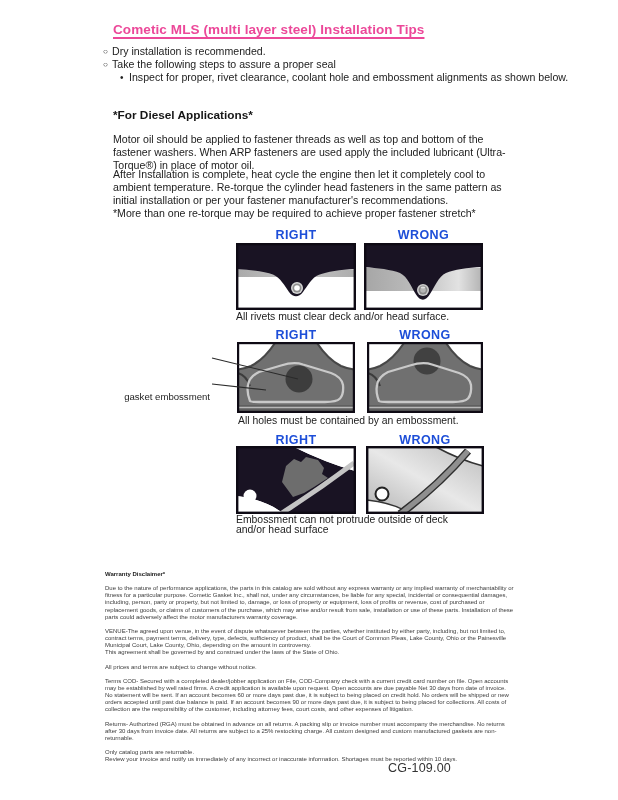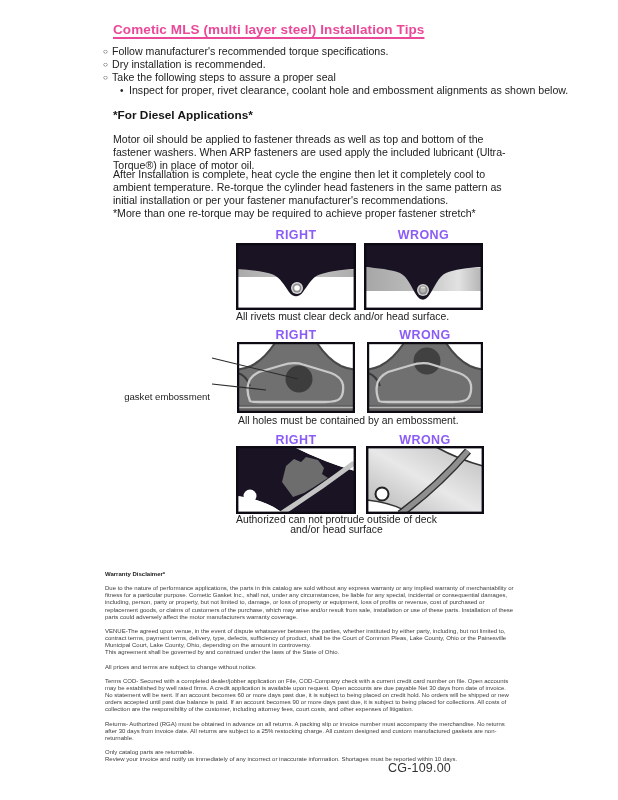--- a/index.html
+++ b/index.html
@@ -11,41 +11,40 @@
   .title{
     font-size:13.5px;font-weight:bold;color:#ec4899;
     text-decoration:underline;text-decoration-thickness:1.5px;text-underline-offset:3px;
     letter-spacing:.1px;white-space:nowrap;
   }
   .bullet-line{font-size:10.6px;line-height:13px;white-space:nowrap;color:#222;}
   .bullet-line .mark{display:inline-block;width:9px;font-size:8px;vertical-align:1px;color:#222;}
   .sub .mark{font-size:10px;vertical-align:0;}
   .h2{font-size:11.8px;font-weight:bold;color:#161616;}
   .para{font-size:10.6px;line-height:13px;color:#222;}
-  .figlabel{font-size:12.5px;font-weight:600;letter-spacing:.4px;color:#8b5cf6;text-align:center;}
-  .caption{font-size:10.4px;color:#222;white-space:nowrap;text-align:center;}
+  .figlabel{font-size:12.5px;font-weight:600;letter-spacing:.4px;color:#1d4ed8;text-align:center;}
+  .caption{font-size:10.4px;color:#222;white-space:nowrap;}
   .sidelabel{font-size:9.6px;color:#1e1e1e;text-align:right;width:112px;line-height:9.8px;white-space:nowrap;}
   .disc{font-size:6px;line-height:7.15px;color:#3c3c3c;width:409px;}
   .disc .dh{font-weight:bold;color:#222;margin:0 0 7px 0;}
   .disc p{margin:0 0 7px 0;}
   .disc p.tight{margin:0;}
   .footer{font-size:12.5px;color:#333;letter-spacing:.2px;}
   svg{display:block;}
   .ptr{pointer-events:none;z-index:6;}
   .panel{z-index:2;}
 </style>
 </head>
 <body>
 
 <div class="page">
 
   <div class="abs title" style="left:113px;top:22px;">Cometic MLS (multi layer steel) Installation Tips</div>
 
   <div class="abs" style="left:103px;top:45px;">
-    <div class="bullet-line"><span class="mark">○</span><span>Follow manufacturer's recommended torque specifications.</span></div>
     <div class="bullet-line"><span class="mark">○</span><span>Dry installation is recommended.</span></div>
     <div class="bullet-line"><span class="mark">○</span><span>Take the following steps to assure a proper seal</span></div>
     <div class="bullet-line sub" style="padding-left:17px;"><span class="mark">•</span><span>Inspect for proper, rivet clearance, coolant hole and embossment alignments as shown below.</span></div>
   </div>
 
   <div class="abs h2" style="left:113px;top:108px;">*For Diesel Applications*</div>
   <div class="abs para" style="left:113px;top:133px;width:395px;">Motor oil should be applied to fastener threads as well as top and bottom of the fastener washers. When ARP fasteners are used apply the included lubricant (Ultra-Torque®) in place of motor oil.</div>
   <div class="abs para" style="left:113px;top:168px;width:395px;">After Installation is complete, heat cycle the engine then let it completely cool to ambient temperature. Re-torque the cylinder head fasteners in the same pattern as initial installation or per your fastener manufacturer's recommendations.</div>
   <div class="abs para" style="left:113px;top:207px;width:400px;">*More than one re-torque may be required to achieve proper fastener stretch*</div>
 
@@ -165,21 +164,21 @@
       <path d="M70,1 Q94,14 117,20" fill="none" stroke="#333333" stroke-width="1.6"></path>
       <path d="M1,54 C18,56 34,60 44,68" fill="none" stroke="#333333" stroke-width="1.6"></path>
       <path d="M34,68 Q72,40 102,5" fill="none" stroke="#2e2e2e" stroke-width="8"></path>
       <path d="M34,68 Q72,40 102,5" fill="none" stroke="#8f8f8f" stroke-width="5"></path>
       <circle cx="16" cy="48" r="6.5" fill="#ffffff" stroke="#222222" stroke-width="2"></circle>
       <rect x="1.2" y="1.2" width="115.6" height="65.6" fill="none" stroke="#0e0a14" stroke-width="2.4"></rect>
     </svg>
   </div>
 
   <div class="abs caption" style="left:236px;top:515px;line-height:9.5px;">
-    <div>Authorized can not protrude outside of deck</div>
+    <div>Embossment can not protrude outside of deck</div>
     <div>and/or head surface</div>
   </div>
 
   <div class="abs disc" style="left:105px;top:571px;">
     <div class="dh">Warranty Disclaimer*</div>
     <p>Due to the nature of performance applications, the parts in this catalog are sold without any express warranty or any implied warranty of merchantability or fitness for a particular purpose.  Cometic Gasket Inc., shall not, under any circumstances, be liable for any special, incidental or consequential damages, including, person, party or property, but not limited to, damage, or loss of property or equipment, loss of profits or revenue, cost of purchased or replacement goods, or claims of customers of the purchase, which may arise and/or result from sale, installation or use of these parts.  Installation of these parts could adversely affect the motor manufacturers warranty coverage.</p>
     <p class="tight">VENUE-The agreed upon venue, in the event of dispute whatsoever between the parties, whether instituted by either party, including, but not limited to, contract terms, payment terms, delivery, type, defects, sufficiency of product, shall be the Court of Common Pleas, Lake County, Ohio or the Painesville Municipal Court, Lake County, Ohio, depending on the amount in controversy.</p>
     <p>This agreement shall be governed by and construed under the laws of the State of Ohio.</p>
     <p>All prices and terms are subject to change without notice.</p>
     <p>Terms COD- Secured with a completed dealer/jobber application on File, COD-Company check with a current credit card number on file.  Open accounts may be established by well rated firms.  A credit application is available upon request.  Open accounts are due payable Net 30 days from date of invoice.  No statement will be sent.  If an account becomes 60 or more days past due, it is subject to being placed on credit hold.  No orders will be shipped or new orders accepted until past due balance is paid.  If an account becomes 90 or more days past due, it is subject to being placed for collections.  All costs of collection are the responsibility of the customer, including attorney fees, court costs, and other expenses of litigation.</p>

